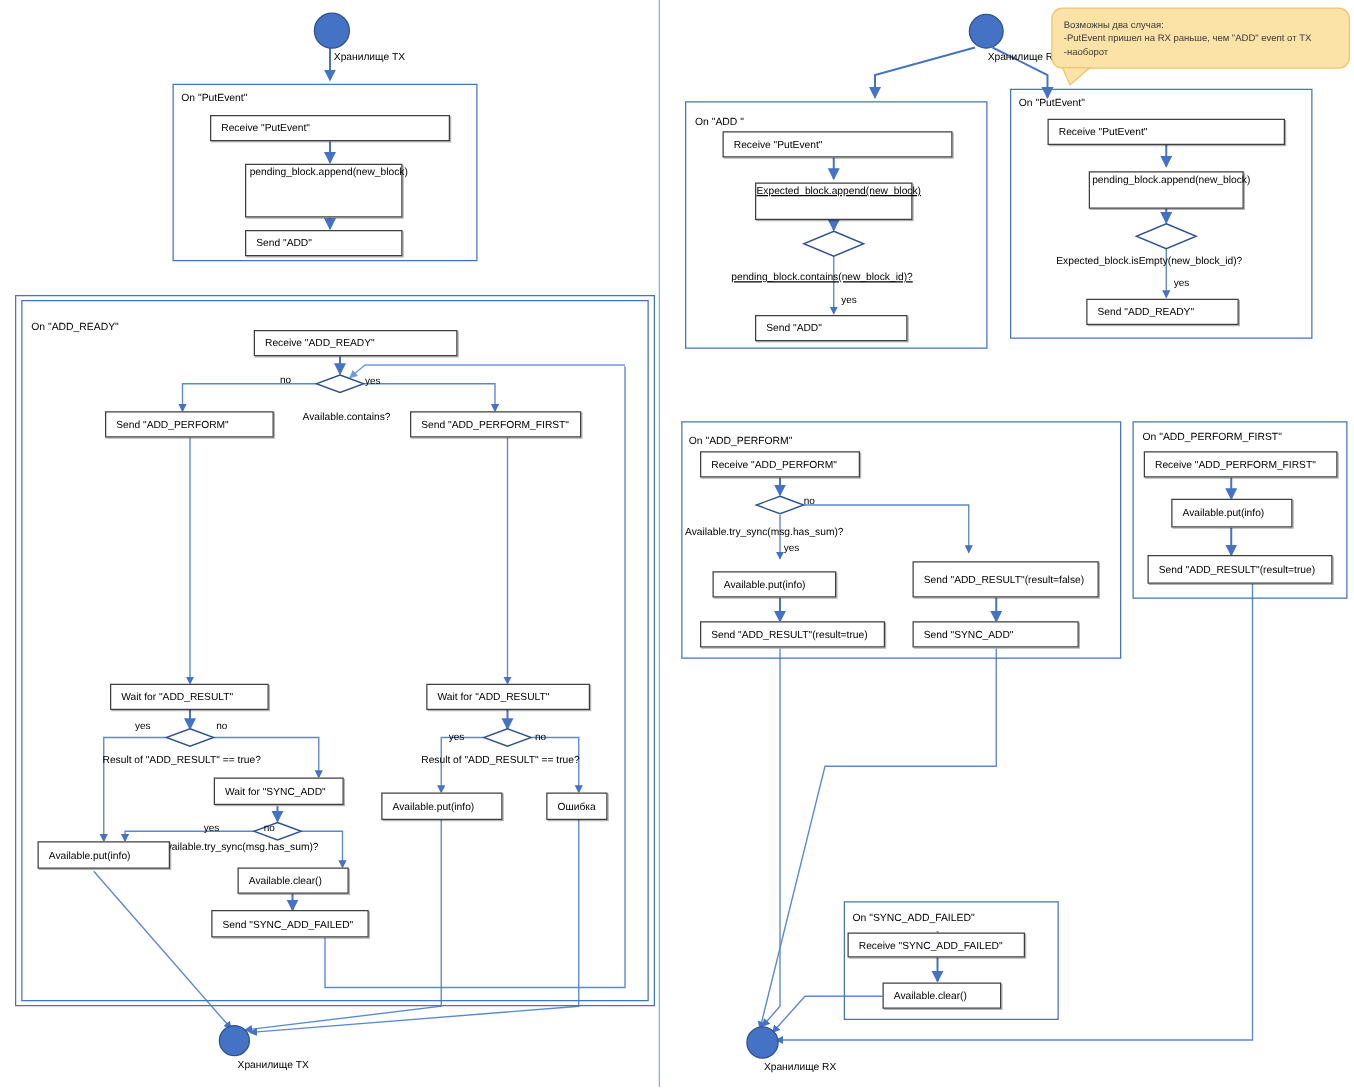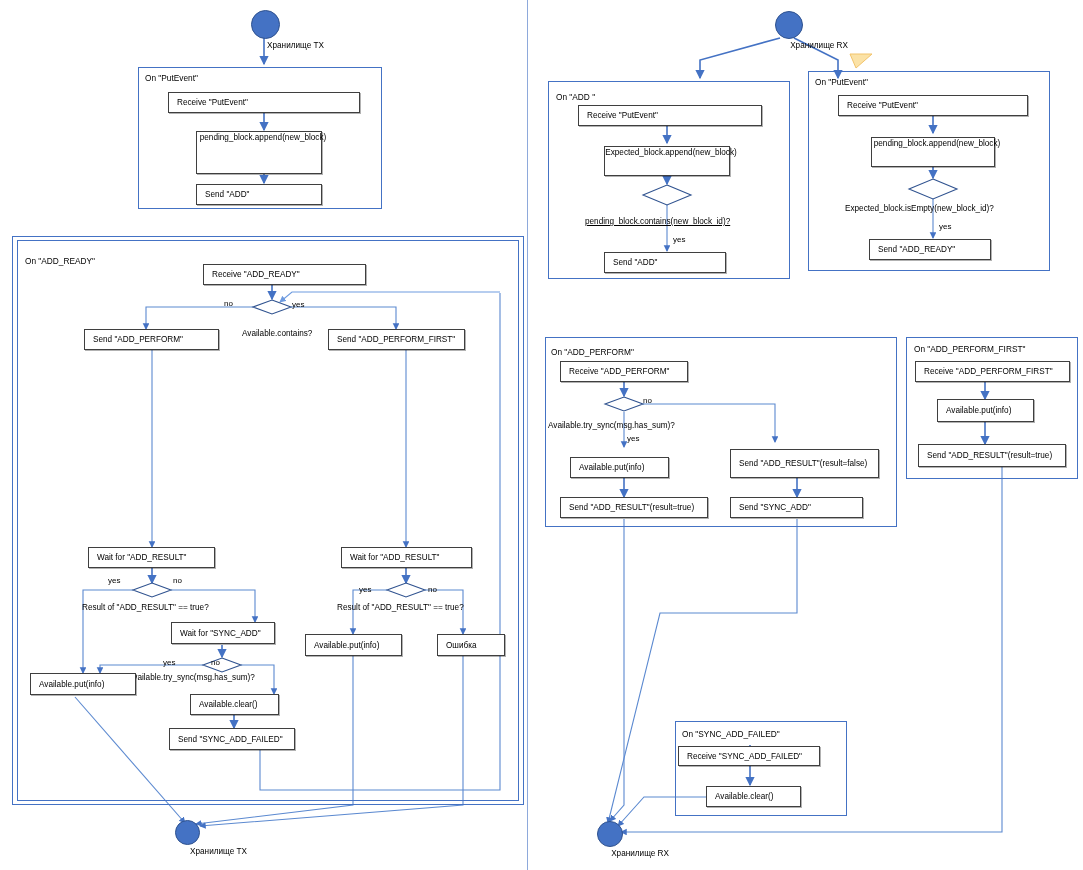--- a/index.html
+++ b/index.html
@@ -189,40 +189,45 @@
   </div>
   <div class="node" style="left:190px;top:694px;width:89px;height:21px;">
     <span>Available.clear()</span>
   </div>
   <div class="node" style="left:169px;top:728px;width:126px;height:22px;">
     <span>Send "SYNC_ADD_FAILED"</span>
   </div>
   <div class="node" style="left:305px;top:634px;width:97px;height:22px;">
     <span>Available.put(info)</span>
   </div>
-  <div class="node" style="left:437px;top:634px;width:68px;height:22px;">
+  <div class="node" style="left:437px;top:634px;width:49px;height:22px;">
     <span>Ошибка</span>
   </div>
 
   <div class="circle" style="left:175px;top:820px;width:23px;height:23px;"></div>
   <div class="circle-label" style="left:127px;top:847px;width:120px;">Хранилище TX</div>
 
   <div class="circle" style="left:775px;top:11px;width:26px;height:26px;"></div>
   <div class="circle-label" style="left:728px;top:41px;width:120px;">Хранилище RX</div>
 
+  <div class="callout" style="left:841px;top:6px;width:239px;height:49px;">
+    <div>Возможны два случая:</div>
+    <div>-PutEvent пришел на RX раньше, чем "ADD" event от TX</div>
+    <div>-наоборот</div>
+  </div>
   <svg class="layer" viewBox="0 0 1083 870">
     <polygon points="850,54 872,54 856,68" fill="#FBE2A6" stroke="#F2C36B" stroke-width="1"></polygon>
   </svg>
 
   <div class="grp" style="left:548px;top:81px;width:242px;height:198px;"></div>
   <div class="grp-label" style="left:556px;top:92px;">On "ADD "</div>
   <div class="node" style="left:578px;top:105px;width:184px;height:21px;">
     <span>Receive "PutEvent"</span>
   </div>
-  <div class="node two" style="left:604px;top:146px;width:126px;height:30px;">
+  <div class="node two" style="left:604px;top:146px;width:126px;height:30px;text-decoration:underline;">
     <span>Expected_block.append</span>
     <span>(new_block)</span>
   </div>
   <div class="freetext" style="left:585px;top:217px;text-decoration:underline;">pending_block.contains(new_block_id)?</div>
   <div class="edgelabel" style="left:673px;top:235px;">yes</div>
   <div class="node" style="left:604px;top:252px;width:122px;height:21px;">
     <span>Send "ADD"</span>
   </div>
 
   <div class="grp" style="left:808px;top:71px;width:242px;height:200px;"></div>

